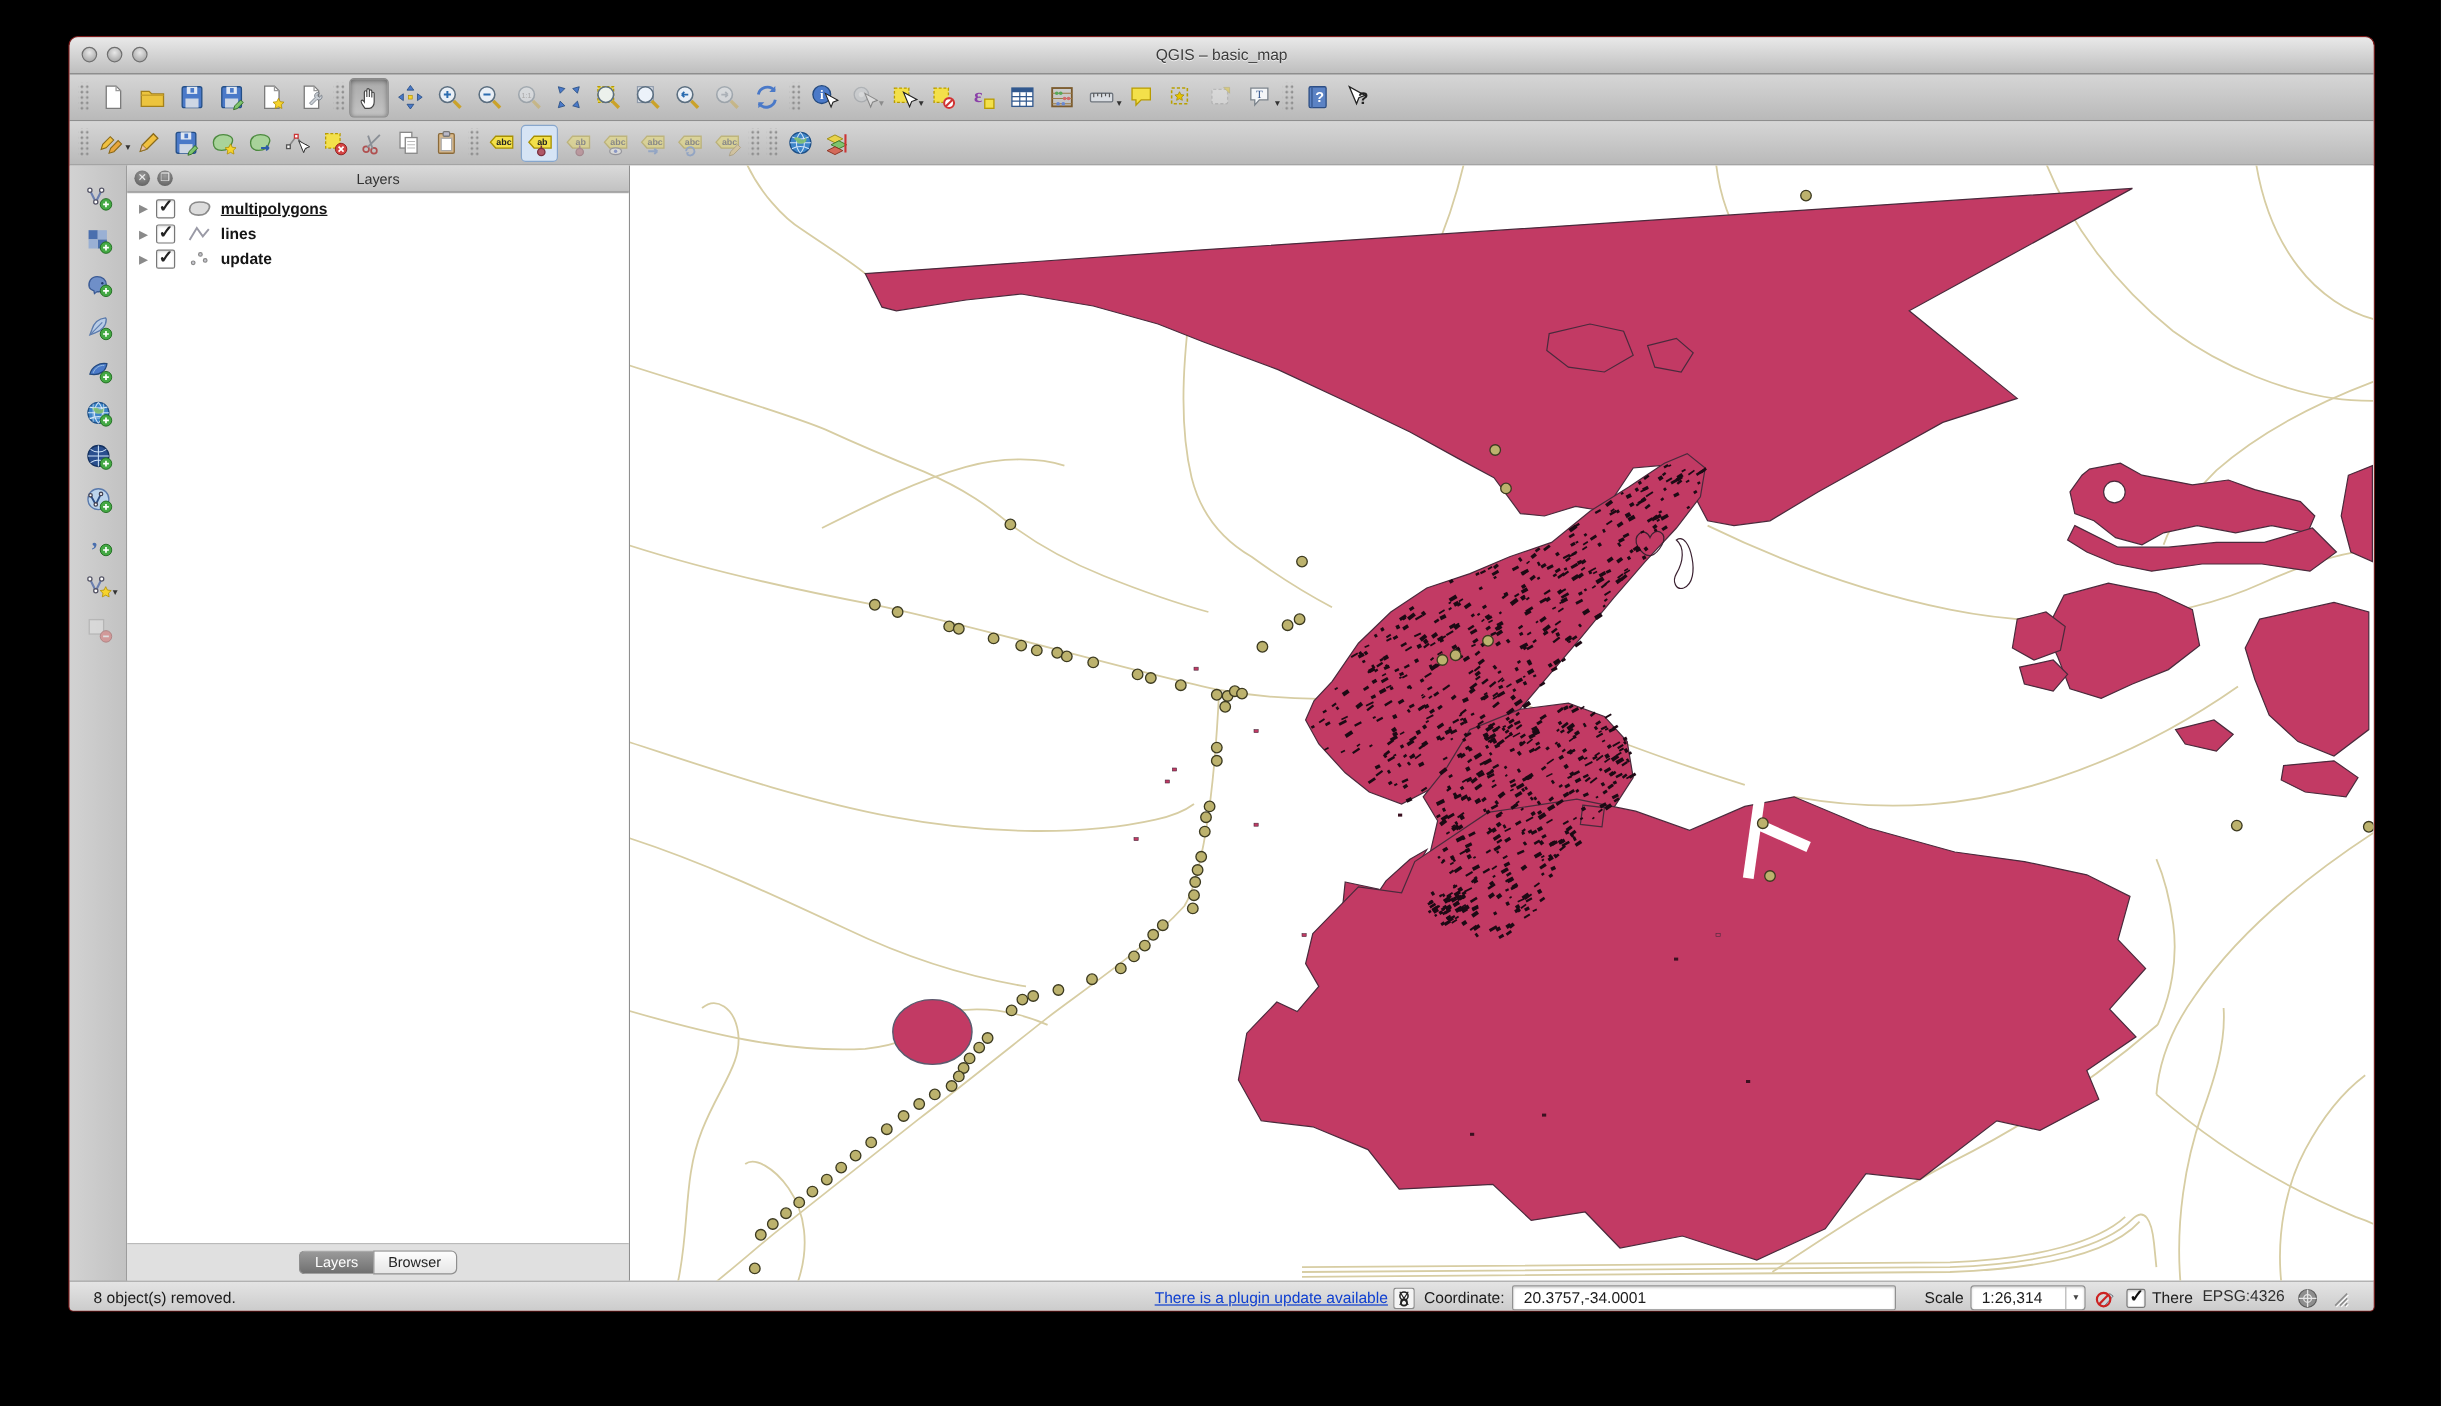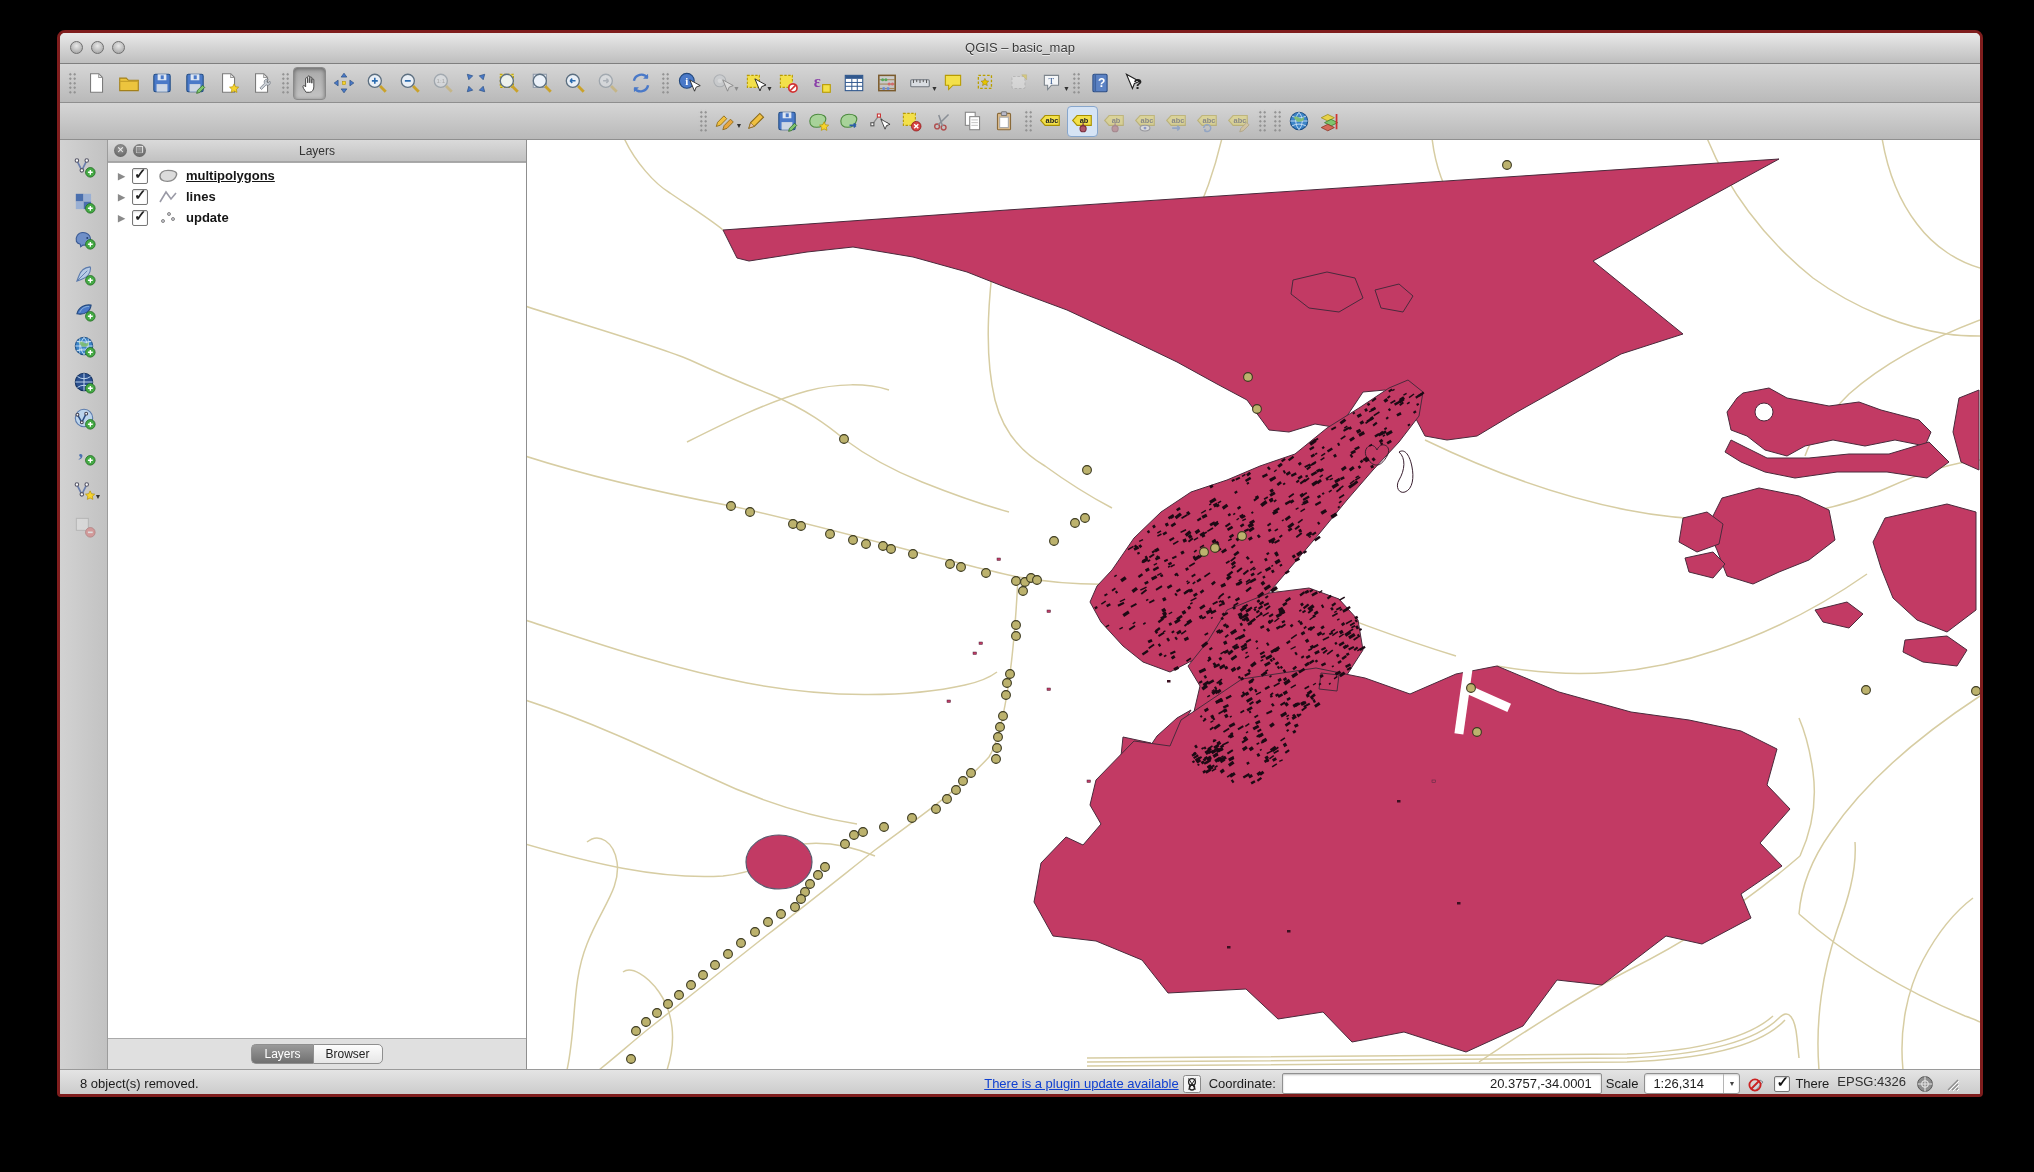--- a/index.html
+++ b/index.html
@@ -1,27 +1,27 @@
 <!DOCTYPE html>
 <html><head>
 <meta charset="utf-8">
 <style>
   html,body{margin:0;padding:0;background:#000;}
   body{width:2034px;height:1172px;position:relative;font-family:"Liberation Sans",sans-serif;overflow:hidden;}
   .window{position:absolute;left:57px;top:30px;width:1920px;height:1061px;background:#cfcfcf;
-    border-radius:8px 8px 4px 4px;overflow:hidden;border:3px solid #7f1d1d;box-shadow:0 14px 50px rgba(0,0,0,.8);}
+    border-radius:8px 8px 4px 4px;overflow:hidden;border:1px solid #7f1d1d;box-shadow:0 14px 50px rgba(0,0,0,.8);}
   
   .titlebar{height:30px;background:linear-gradient(#e9e9e9,#bebebe);border-bottom:1px solid #7f7f7f;position:relative;}
   .lights{position:absolute;left:10px;top:8px;display:flex;gap:8px;}
   .light{width:13px;height:13px;border-radius:50%;background:radial-gradient(circle at 50% 35%,#e8e8e8,#9a9a9a);border:1px solid #6f6f6f;box-sizing:border-box;}
   .title{text-align:center;line-height:29px;font-size:13px;color:#3c3c3c;text-shadow:0 1px 0 #f2f2f2;}
   
   .toolbar{display:flex;align-items:center;background:linear-gradient(#d6d6d6,#b9b9b9);border-bottom:1px solid #8f8f8f;padding:0 4px;}
   .tb1{height:38px;}
-  .tb2{height:36px;justify-content:center;}
+  .tb2{height:36px;}
   .tbtn{width:31px;height:31px;display:flex;align-items:center;justify-content:center;position:relative;border-radius:4px;margin:0 1px;}
   .tbtn.small{width:29px;height:29px;}
   .tbtn.act{background:linear-gradient(#a9a9a9,#c4c4c4);box-shadow:inset 0 1px 4px rgba(0,0,0,.45);border:1px solid #8a8a8a;}
   .tbtn.sel{background:#d6e4f5;border:1px solid #87a6cc;}
   .tbtn.dis{opacity:.38;}
   .tbtn .dd{position:absolute;right:-3px;bottom:7px;font-size:7px;color:#333;}
   .ic{width:24px;height:24px;display:block;}
   .thandle{width:9px;height:24px;margin:0 3px;background-image:radial-gradient(circle,#8f8f8f 1px,rgba(0,0,0,0) 1.3px);background-size:4.5px 4.5px;background-position:1px 1px;}
   
   .main{display:flex;height:929px;background:#dedede;}
@@ -46,21 +46,21 @@
   .ptab.off{border-radius:0 5px 5px 0;}
   .canvas{width:1453px;height:929px;background:#fff;position:relative;}
   .canvas svg{display:block;}
   
   .statusbar{height:28px;background:linear-gradient(#e4e4e4,#c9c9c9);border-top:1px solid #9a9a9a;display:flex;align-items:center;font-size:13px;color:#1c1c1c;padding:0 20px;box-sizing:border-box;}
   .statusbar .grow{flex:1;}
   .slink{color:#1040d0;text-decoration:underline;margin-right:4px;white-space:nowrap;}
   .sicon{width:18px;height:18px;margin:0 8px 0 0;}
   .slabel{margin-right:6px;white-space:nowrap;}
   .coordbox{width:300px;height:19px;background:#fff;border:1px solid #909090;border-radius:2px;box-shadow:inset 0 1px 2px rgba(0,0,0,.25);
-    text-align:right;padding:0 9px;line-height:19px;font-size:13px;margin-right:4px;box-sizing:content-box;}
+    text-align:left;padding:0 9px;line-height:19px;font-size:13px;margin-right:24px;box-sizing:content-box;}
   .scalebox{height:19px;background:#fff;border:1px solid #909090;border-radius:3px;display:flex;align-items:center;margin-right:8px;box-shadow:inset 0 1px 2px rgba(0,0,0,.2);justify-content:space-between;}
   .scaleval{padding:0 8px;font-size:13px;min-width:62px;}
   .scaledd{width:15px;height:19px;border-left:1px solid #b5b5b5;font-size:7px;display:flex;align-items:center;justify-content:center;color:#444;}
   .rchk{width:14px;height:14px;background:#fff;border:1px solid #777;border-radius:2px;position:relative;margin-right:5px;box-shadow:inset 0 1px 2px rgba(0,0,0,.2);}
   .rchk:after{content:"✓";position:absolute;left:1px;top:-4px;font-size:15px;font-weight:bold;color:#111;}
   .epsg{margin:0 10px 4px 8px;color:#2f2f2f;white-space:nowrap;}
   .grip{width:16px;height:16px;margin-left:10px;}
 </style>
 </head>
 <body>

